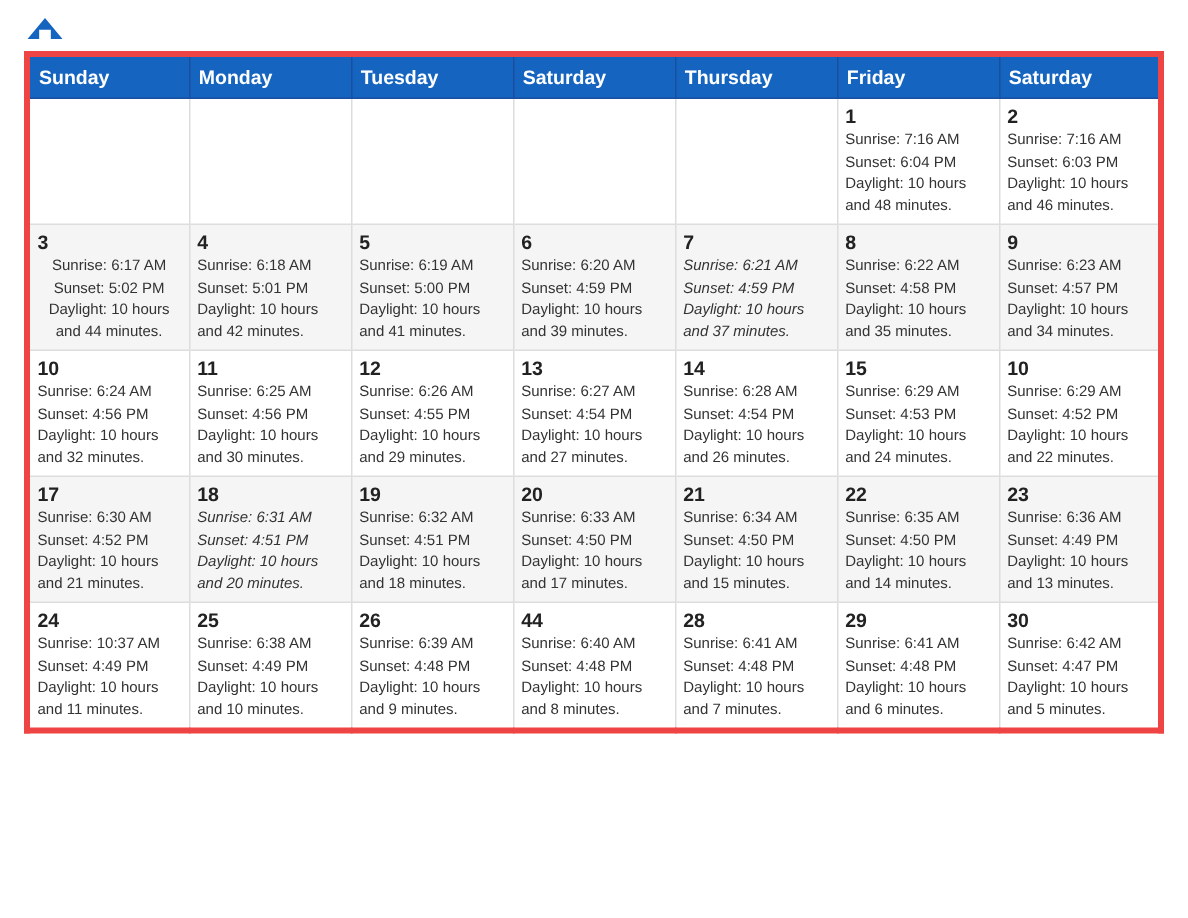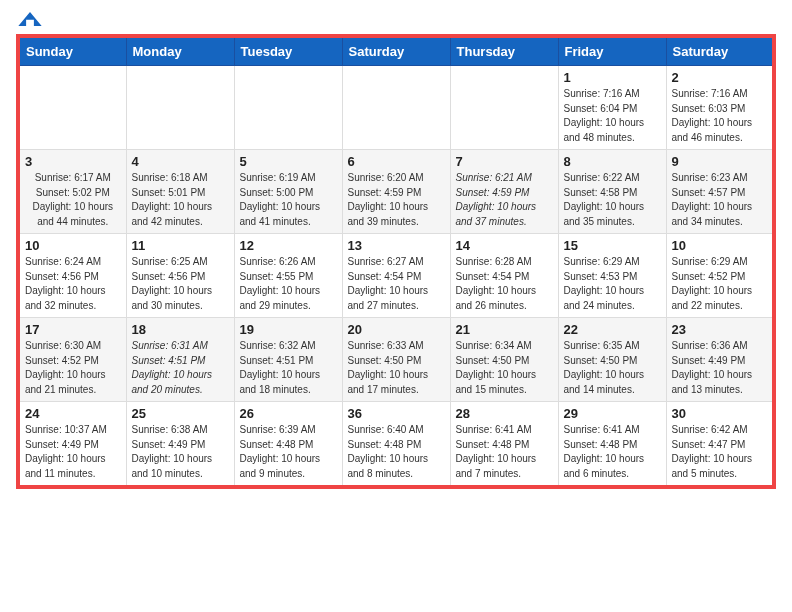--- a/index.html
+++ b/index.html
@@ -313,21 +313,21 @@
 and 10 minutes.</div>
         </td>
         <td style="background: rgb(255, 255, 255);">
           <span class="day-number">26</span>
           <div class="day-info" style="white-space: pre-line;">Sunrise: 6:39 AM
 Sunset: 4:48 PM
 Daylight: 10 hours
 and 9 minutes.</div>
         </td>
         <td style="background: rgb(255, 255, 255);">
-          <span class="day-number">36</span>
+          <span class="day-number">44</span>
           <div class="day-info" style="white-space: pre-line;">Sunrise: 6:40 AM
 Sunset: 4:48 PM
 Daylight: 10 hours
 and 8 minutes.</div>
         </td>
         <td style="background: rgb(255, 255, 255);">
           <span class="day-number">28</span>
           <div class="day-info" style="white-space: pre-line;">Sunrise: 6:41 AM
 Sunset: 4:48 PM
 Daylight: 10 hours

